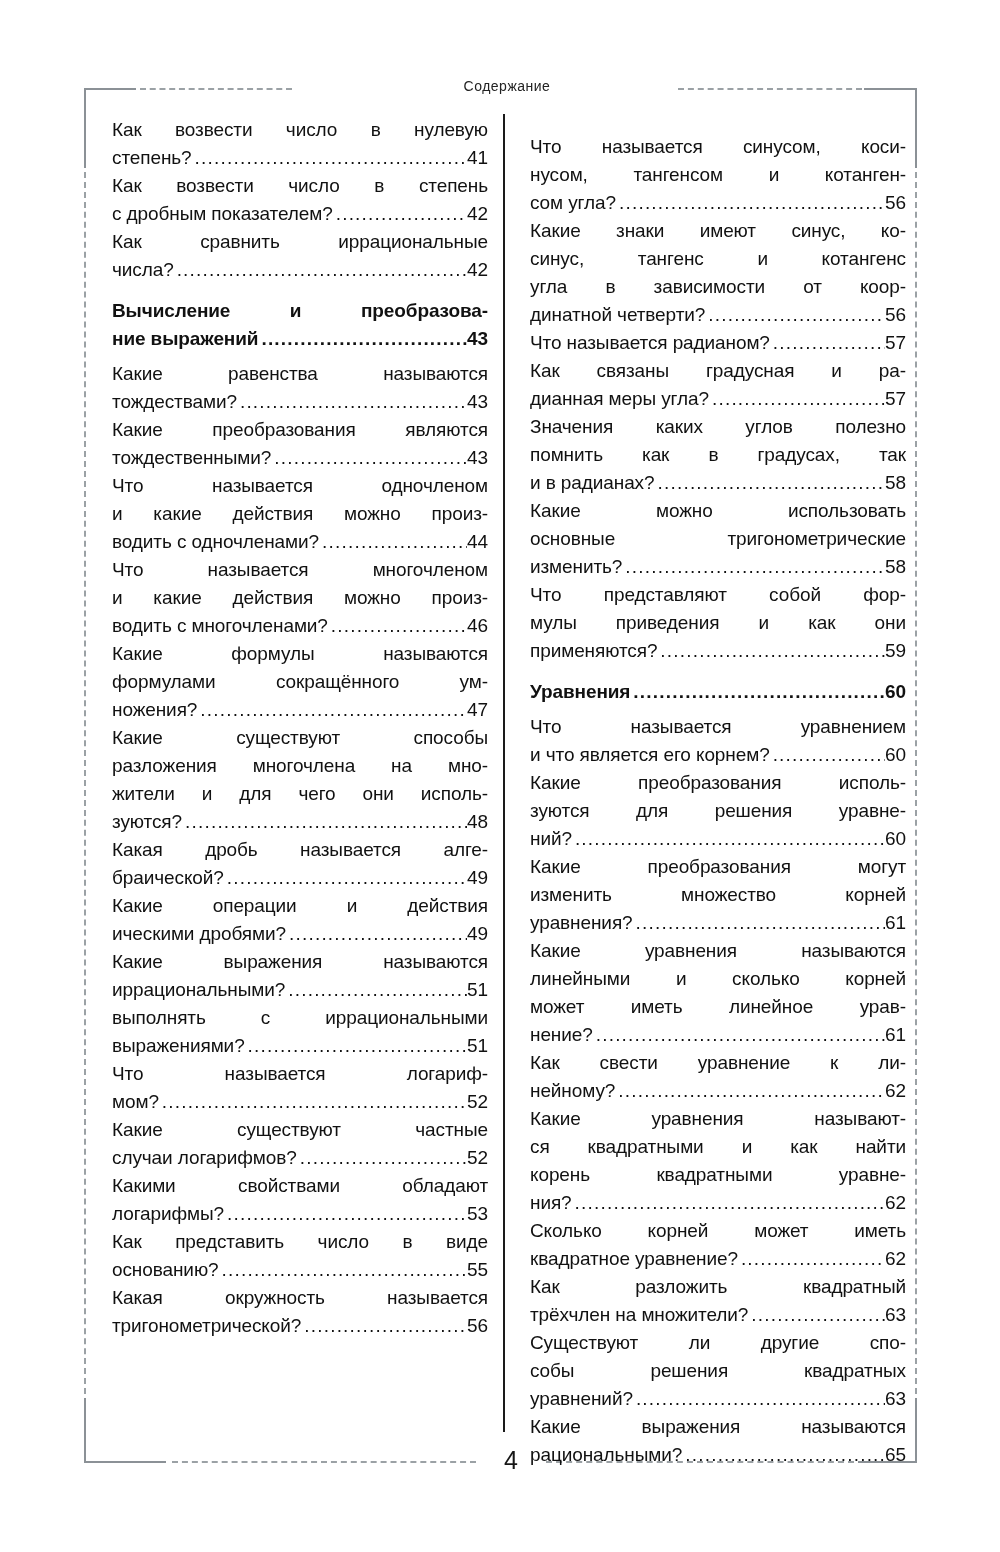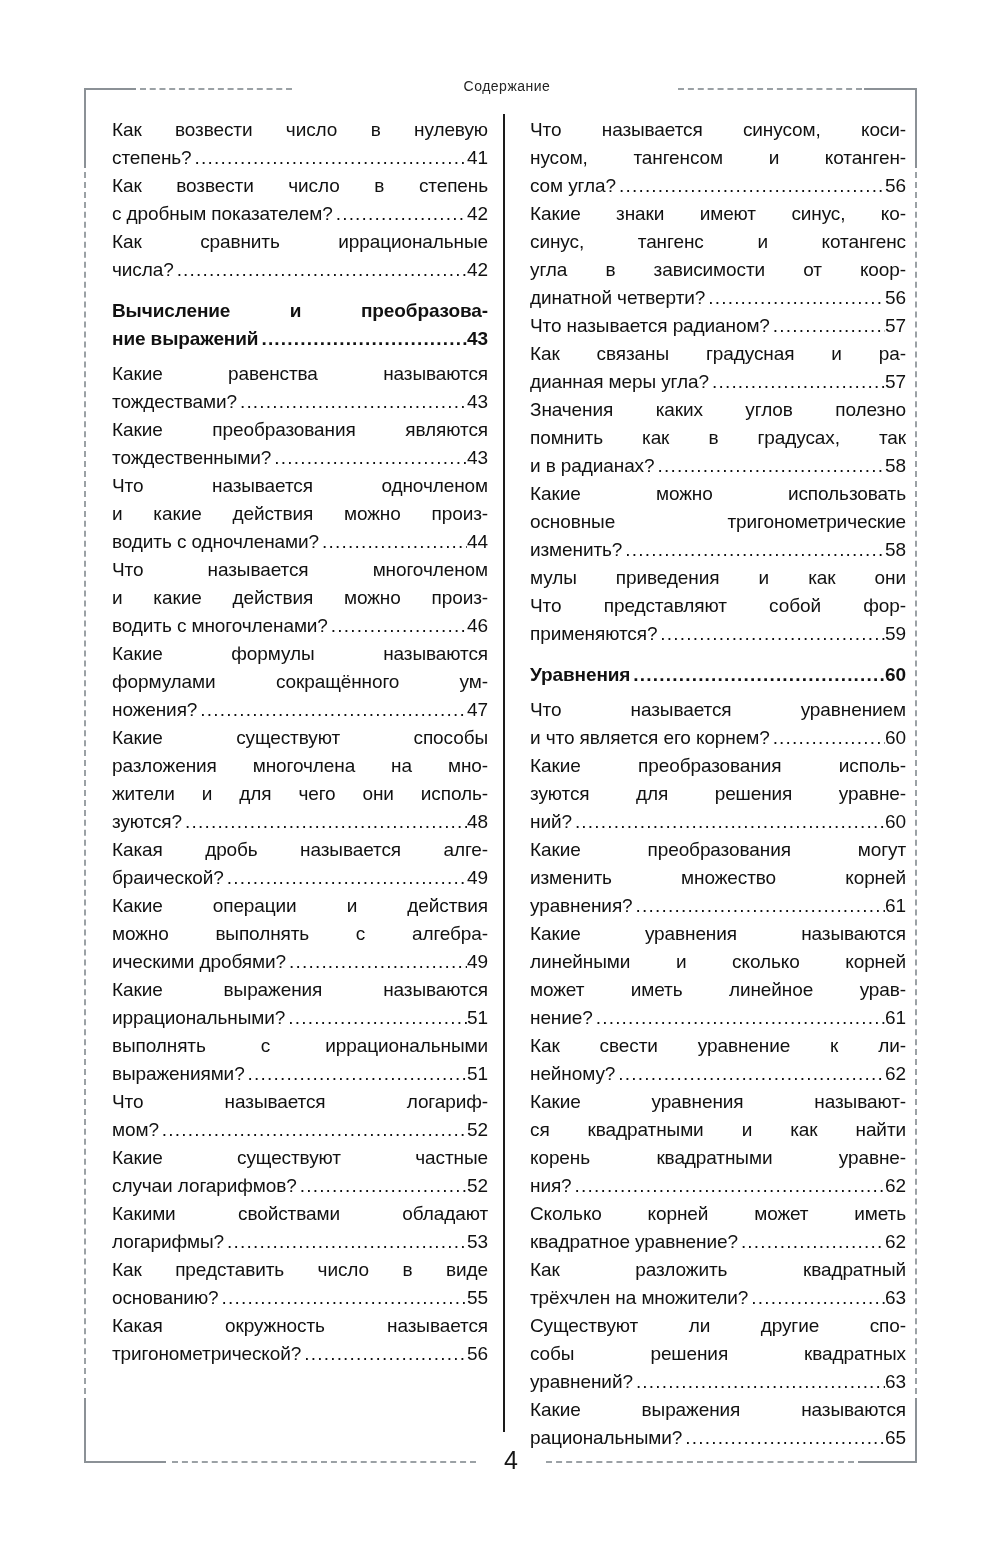--- a/index.html
+++ b/index.html
@@ -21,21 +21,21 @@
   .page-title{
     position:absolute;top:78px;left:0;width:1000px;padding-left:14px;box-sizing:border-box;
     text-align:center;font-size:14px;letter-spacing:.5px;color:#222;
   }
   .folio{
     position:absolute;top:1446px;left:478px;width:66px;text-align:center;font-size:25px;color:#161616;
   }
   
   .divider{position:absolute;left:503px;top:114px;width:2px;height:1318px;background:var(--divider);}
   .col{position:absolute;top:116px;width:376px;font-size:19px;line-height:28px;letter-spacing:-0.1px;}
-  .col.left{left:112px;} .col.right{left:530px;}
+  .col.left{left:112px;} .col.right{left:530px;margin-top:17px;}
   .entry{margin:0;}
   .entry.bold{font-weight:bold;margin:13px 0 7px 0;}
   .line.just{text-align:justify;text-align-last:justify;}
   .line.lastline{display:flex;align-items:baseline;}
   .lastline .txt{white-space:pre;flex:0 0 auto;}
   .lastline .dots{flex:1 1 auto;overflow:hidden;white-space:nowrap;letter-spacing:1.2px;padding-left:3px;}
   .lastline .pg{flex:0 0 auto;white-space:pre;}
 </style>
 </head>
 <body>
@@ -148,21 +148,20 @@
     <div class="entry">
       <div class="line just">Какая дробь называется алге-</div>
       <div class="line lastline">
         <span class="txt">браической?</span>
         <span class="dots">..........................................................................................</span>
         <span class="pg">49</span>
       </div>
     </div>
     <div class="entry">
       <div class="line just">Какие операции и действия</div>
-      <div class="line just">можно выполнять с алгебра-</div>
       <div class="line lastline">
         <span class="txt">ическими дробями?</span>
         <span class="dots">..........................................................................................</span>
         <span class="pg">49</span>
       </div>
     </div>
     <div class="entry">
       <div class="line just">Какие выражения называются</div>
       <div class="line lastline">
         <span class="txt">иррациональными?</span>
@@ -266,22 +265,22 @@
     <div class="entry">
       <div class="line just">Какие можно использовать</div>
       <div class="line just">основные тригонометрические</div>
       <div class="line lastline">
         <span class="txt">изменить?</span>
         <span class="dots">..........................................................................................</span>
         <span class="pg">58</span>
       </div>
     </div>
     <div class="entry">
+      <div class="line just">Что представляют собой фор-</div>
       <div class="line just">мулы приведения и как они</div>
-      <div class="line just">Что представляют собой фор-</div>
       <div class="line lastline">
         <span class="txt">применяются?</span>
         <span class="dots">..........................................................................................</span>
         <span class="pg">59</span>
       </div>
     </div>
     <div class="entry bold">
       <div class="line lastline">
         <span class="txt">Уравнения</span>
         <span class="dots">..........................................................................................</span>

